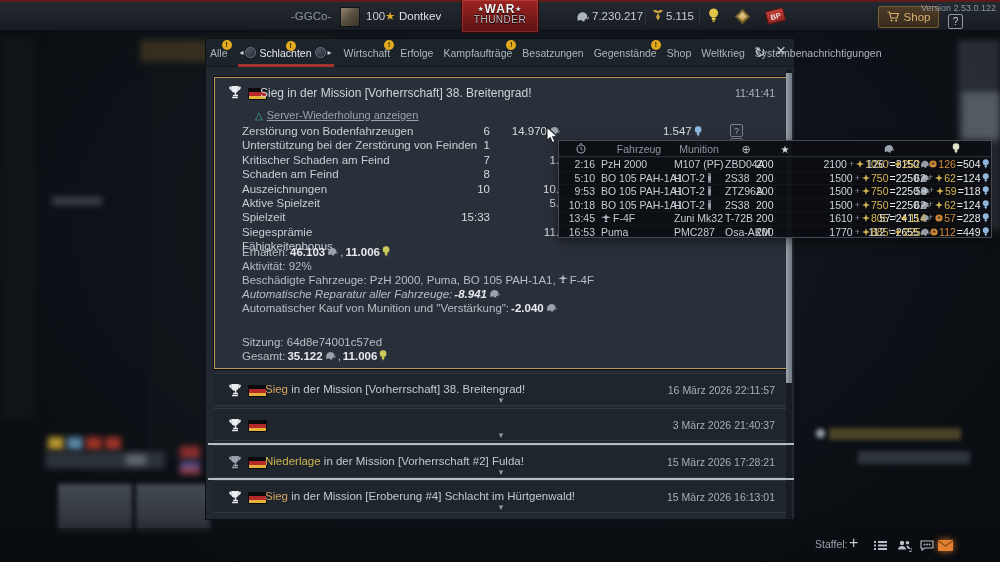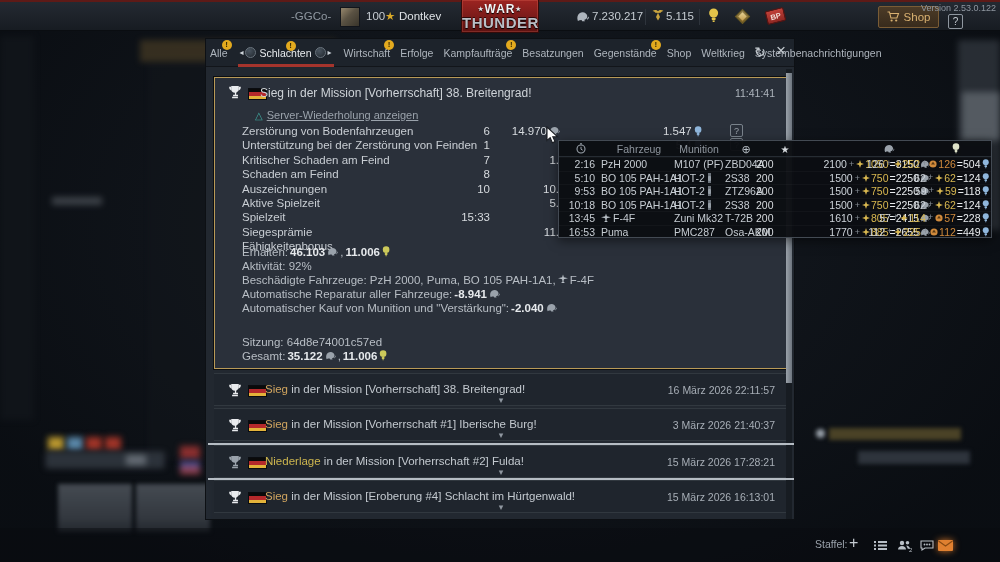--- a/index.html
+++ b/index.html
@@ -15,21 +15,21 @@
   .topbar .txt{position:absolute;font-size:11.5px;color:#c6ccd2;white-space:nowrap}
   .clan{color:#8f97a0 !important}
   .avatar{position:absolute;left:340px;top:5px;width:20px;height:20px;border:1px solid #11141a;
     background:linear-gradient(135deg,#8a7c64 10%,#5a5243 45%,#39342a)}
   .tdivider{position:absolute;top:7px;width:1px;height:16px;background:#2e343c}
   .logo{position:absolute;left:461px;top:0;width:78px;height:33px;text-align:center;
     background:linear-gradient(#9c2421,#5d1312);border:1px solid #340b0a;border-top:none;
     box-shadow:inset 0 0 0 1px rgba(255,130,110,.22);z-index:31}
   .logo .war{font-weight:bold;font-size:12px;color:#f3f4f6;letter-spacing:1px;margin-top:2px;text-shadow:0 1px 1px #000}
   .logo .war .st{font-size:6px;vertical-align:2px;color:#e8e9ec}
-  .logo .thunder{font-weight:bold;font-size:15px;letter-spacing:.5px;color:#b9bec5;margin-top:-2px;
+  .logo .thunder{font-weight:normal;font-size:10px;letter-spacing:.5px;color:#b9bec5;margin-top:-2px;
     text-shadow:0 -1px 0 #300808,0 1px 1px #000}
   .diamond{position:absolute;left:737px;top:9px;width:11px;height:11px;transform:rotate(45deg);
     background:linear-gradient(135deg,#efe0a8,#b98f3a);border:1px solid #6b5a22;box-shadow:inset 0 0 0 1.5px rgba(90,70,20,.6)}
   .bpbadge{position:absolute;left:766px;top:7px;width:19px;height:14px;background:linear-gradient(#c24038,#8f2823);
     border:1px solid #5e120f;border-radius:2px;transform:rotate(-14deg);color:#f2dcd6;font-size:7.5px;font-weight:bold;
     display:flex;align-items:center;justify-content:center}
   .shopbtn{position:absolute;left:878px;top:4px;width:61px;height:22px;border-radius:2px;
     background:linear-gradient(#4c3b27,#382b1c);border:1px solid #7a5c35;color:#d9b171;font-size:11.5px;
     display:flex;align-items:center;justify-content:center;gap:4px}
   .helpbtn{position:absolute;left:948px;top:12px;width:15px;height:15px;border:1px solid #8f97a0;border-radius:2px;
@@ -306,21 +306,21 @@
                 <rect x="3" y="7.6" width="3" height="2.1" rx=".6" fill="#ccc95a"></rect>
                 <rect x="3.6" y="10" width="1.8" height="1.1" rx=".5" fill="#ccc95a"></rect>
               </svg>
             </span></div>
           <div class="sumline" style="top: 182px;">Aktivität: 92%</div>
           <div class="sumline" style="top: 196px;">Beschädigte Fahrzeuge: PzH 2000, Puma, BO 105 PAH-1A1, <span class="icn">
               <svg width="10" height="10" viewBox="0 0 11 10">
                 <path d="M5.5 0 6.5 3 11 4.3 6.5 5.4 6 7.8 7.6 9.4H3.4L5 7.8 4.5 5.4 0 4.3 4.5 3z" fill="#b5bcc3"></path>
               </svg>
             </span>F-4F</div>
-          <div class="sumline" style="top: 210px;">Automatische Reparatur aller Fahrzeuge: <b>-8.941</b><span class="icn">
+          <div class="sumline" style="top: 210px; font-style: italic;">Automatische Reparatur aller Fahrzeuge: <b>-8.941</b><span class="icn">
               <svg width="11" height="11" viewBox="0 0 11 11">
                 <path d="M1.6 9.3C.7 7 1 4.2 3 2.8c1.6-1.1 3.8-1.1 5.3.1 1.3 1 1.6 2.8.8 4-.5.8-1.3 1.2-2.2 1.3l.7 1.4H5.2l-.5-1.2-1.7.2z" fill="#9aa2ab"></path>
                 <path d="M9.3 7.9c.9-.4 1.3-1.2 1.1-2.1" stroke="#9aa2ab" stroke-width=".9" fill="none"></path>
               </svg>
             </span></div>
           <div class="sumline" style="top: 224px;">Automatischer Kauf von Munition und "Verstärkung": <b>-2.040</b><span class="icn">
               <svg width="11" height="11" viewBox="0 0 11 11">
                 <path d="M1.6 9.3C.7 7 1 4.2 3 2.8c1.6-1.1 3.8-1.1 5.3.1 1.3 1 1.6 2.8.8 4-.5.8-1.3 1.2-2.2 1.3l.7 1.4H5.2l-.5-1.2-1.7.2z" fill="#9aa2ab"></path>
                 <path d="M9.3 7.9c.9-.4 1.3-1.2 1.1-2.1" stroke="#9aa2ab" stroke-width=".9" fill="none"></path>
               </svg>
@@ -359,21 +359,20 @@
         <div class="msg" style="top: 369px;">
           <span class="icn" style="position: absolute; left: 14px; top: 9px;">
             <svg width="14" height="14" viewBox="0 0 13 13">
               <path d="M3 1h7v3a3.5 3.5 0 0 1-2.4 3.3V9h1.7v1.4H4.7V9h1.7V7.3A3.5 3.5 0 0 1 3 4z" fill="#e9ebee"></path>
               <path d="M2.9 1.7H1.1c-.1 1.9.7 3.1 2.2 3.4z" fill="#e9ebee"></path>
               <path d="M10.1 1.7h1.8c.1 1.9-.7 3.1-2.2 3.4z" fill="#e9ebee"></path>
               <rect x="3.8" y="10.9" width="5.4" height="1.4" fill="#e9ebee"></rect>
             </svg>
           </span>
           <span class="flag" style="position: absolute; left: 34px; top: 11px;"></span>
-          <span class="mtxt"><span class="res-win">Sieg</span><span> in der Mission [Vorherrschaft #1] Iberische Burg!</span></span>
           <span class="mdate">3 März 2026 21:40:37</span>
           <span class="chev">▾</span>
         </div>
         <div class="msg" style="top: 406px;">
           <span class="icn" style="position: absolute; left: 14px; top: 9px;">
             <svg width="14" height="14" viewBox="0 0 13 13">
               <path d="M3 1h7v3a3.5 3.5 0 0 1-2.4 3.3V9h1.7v1.4H4.7V9h1.7V7.3A3.5 3.5 0 0 1 3 4z" fill="#9aa2ab"></path>
               <path d="M2.9 1.7H1.1c-.1 1.9.7 3.1 2.2 3.4z" fill="#9aa2ab"></path>
               <path d="M10.1 1.7h1.8c.1 1.9-.7 3.1-2.2 3.4z" fill="#9aa2ab"></path>
               <rect x="3.8" y="10.9" width="5.4" height="1.4" fill="#9aa2ab"></rect>

